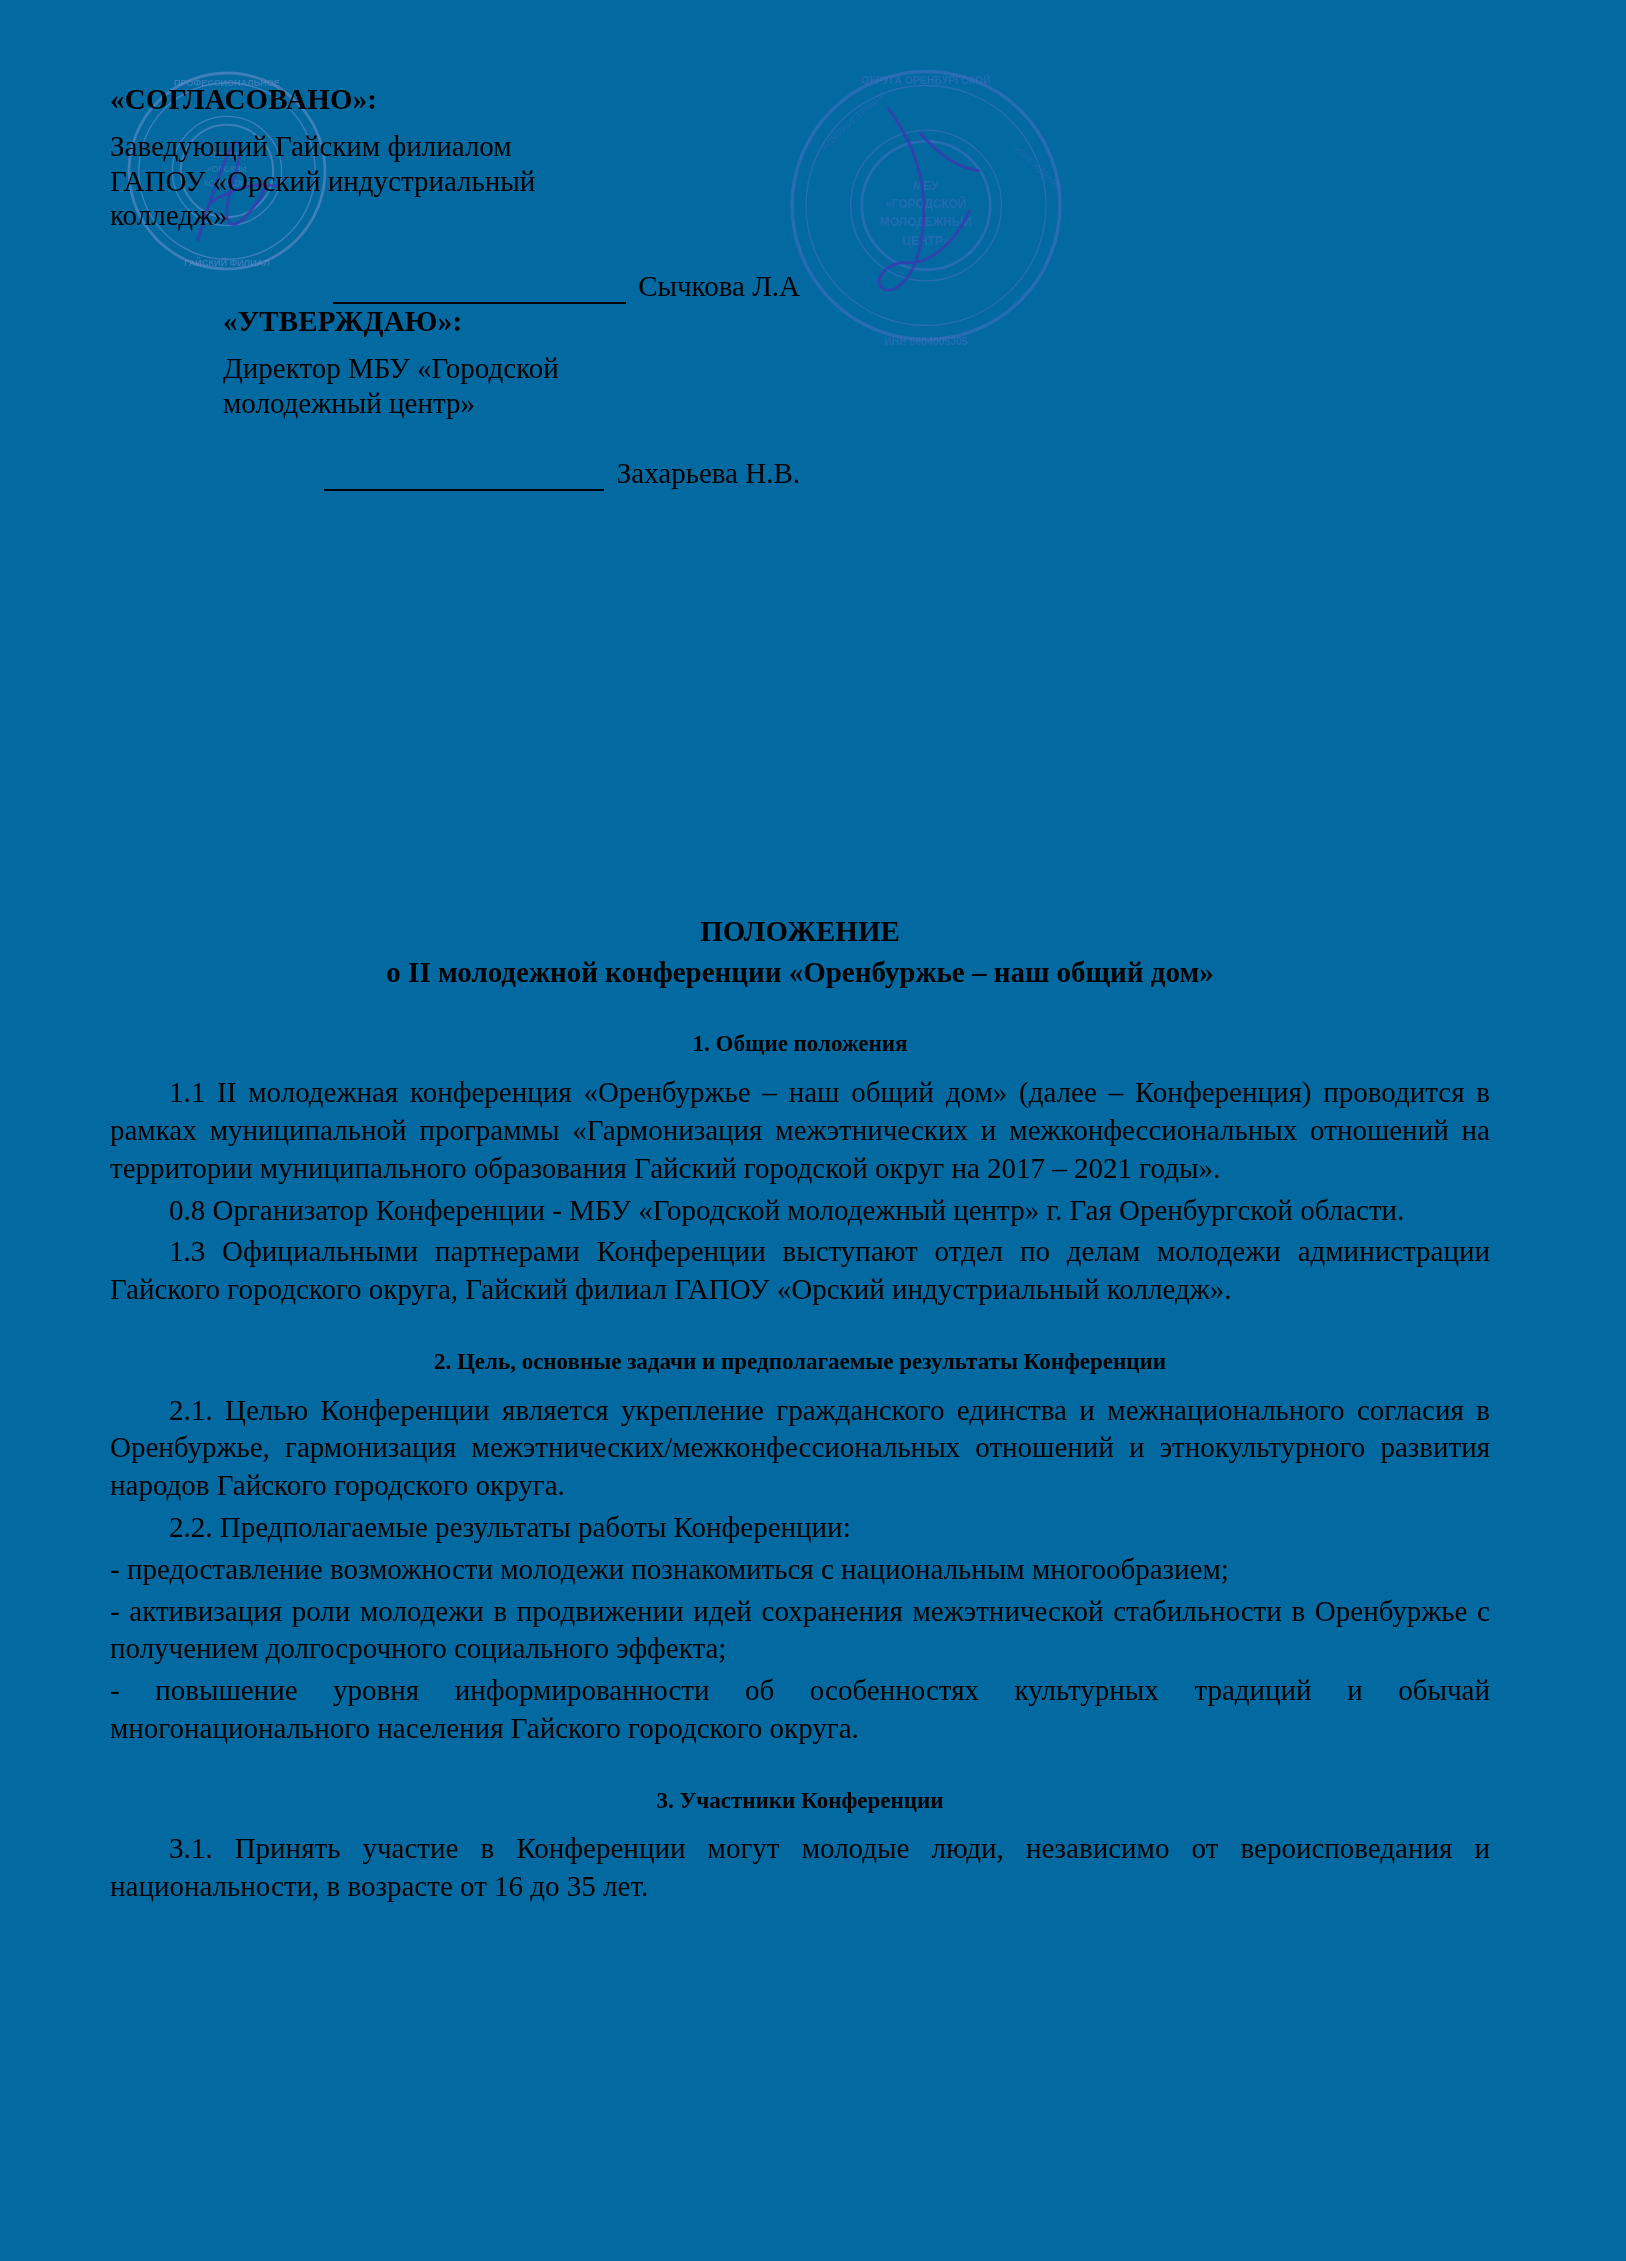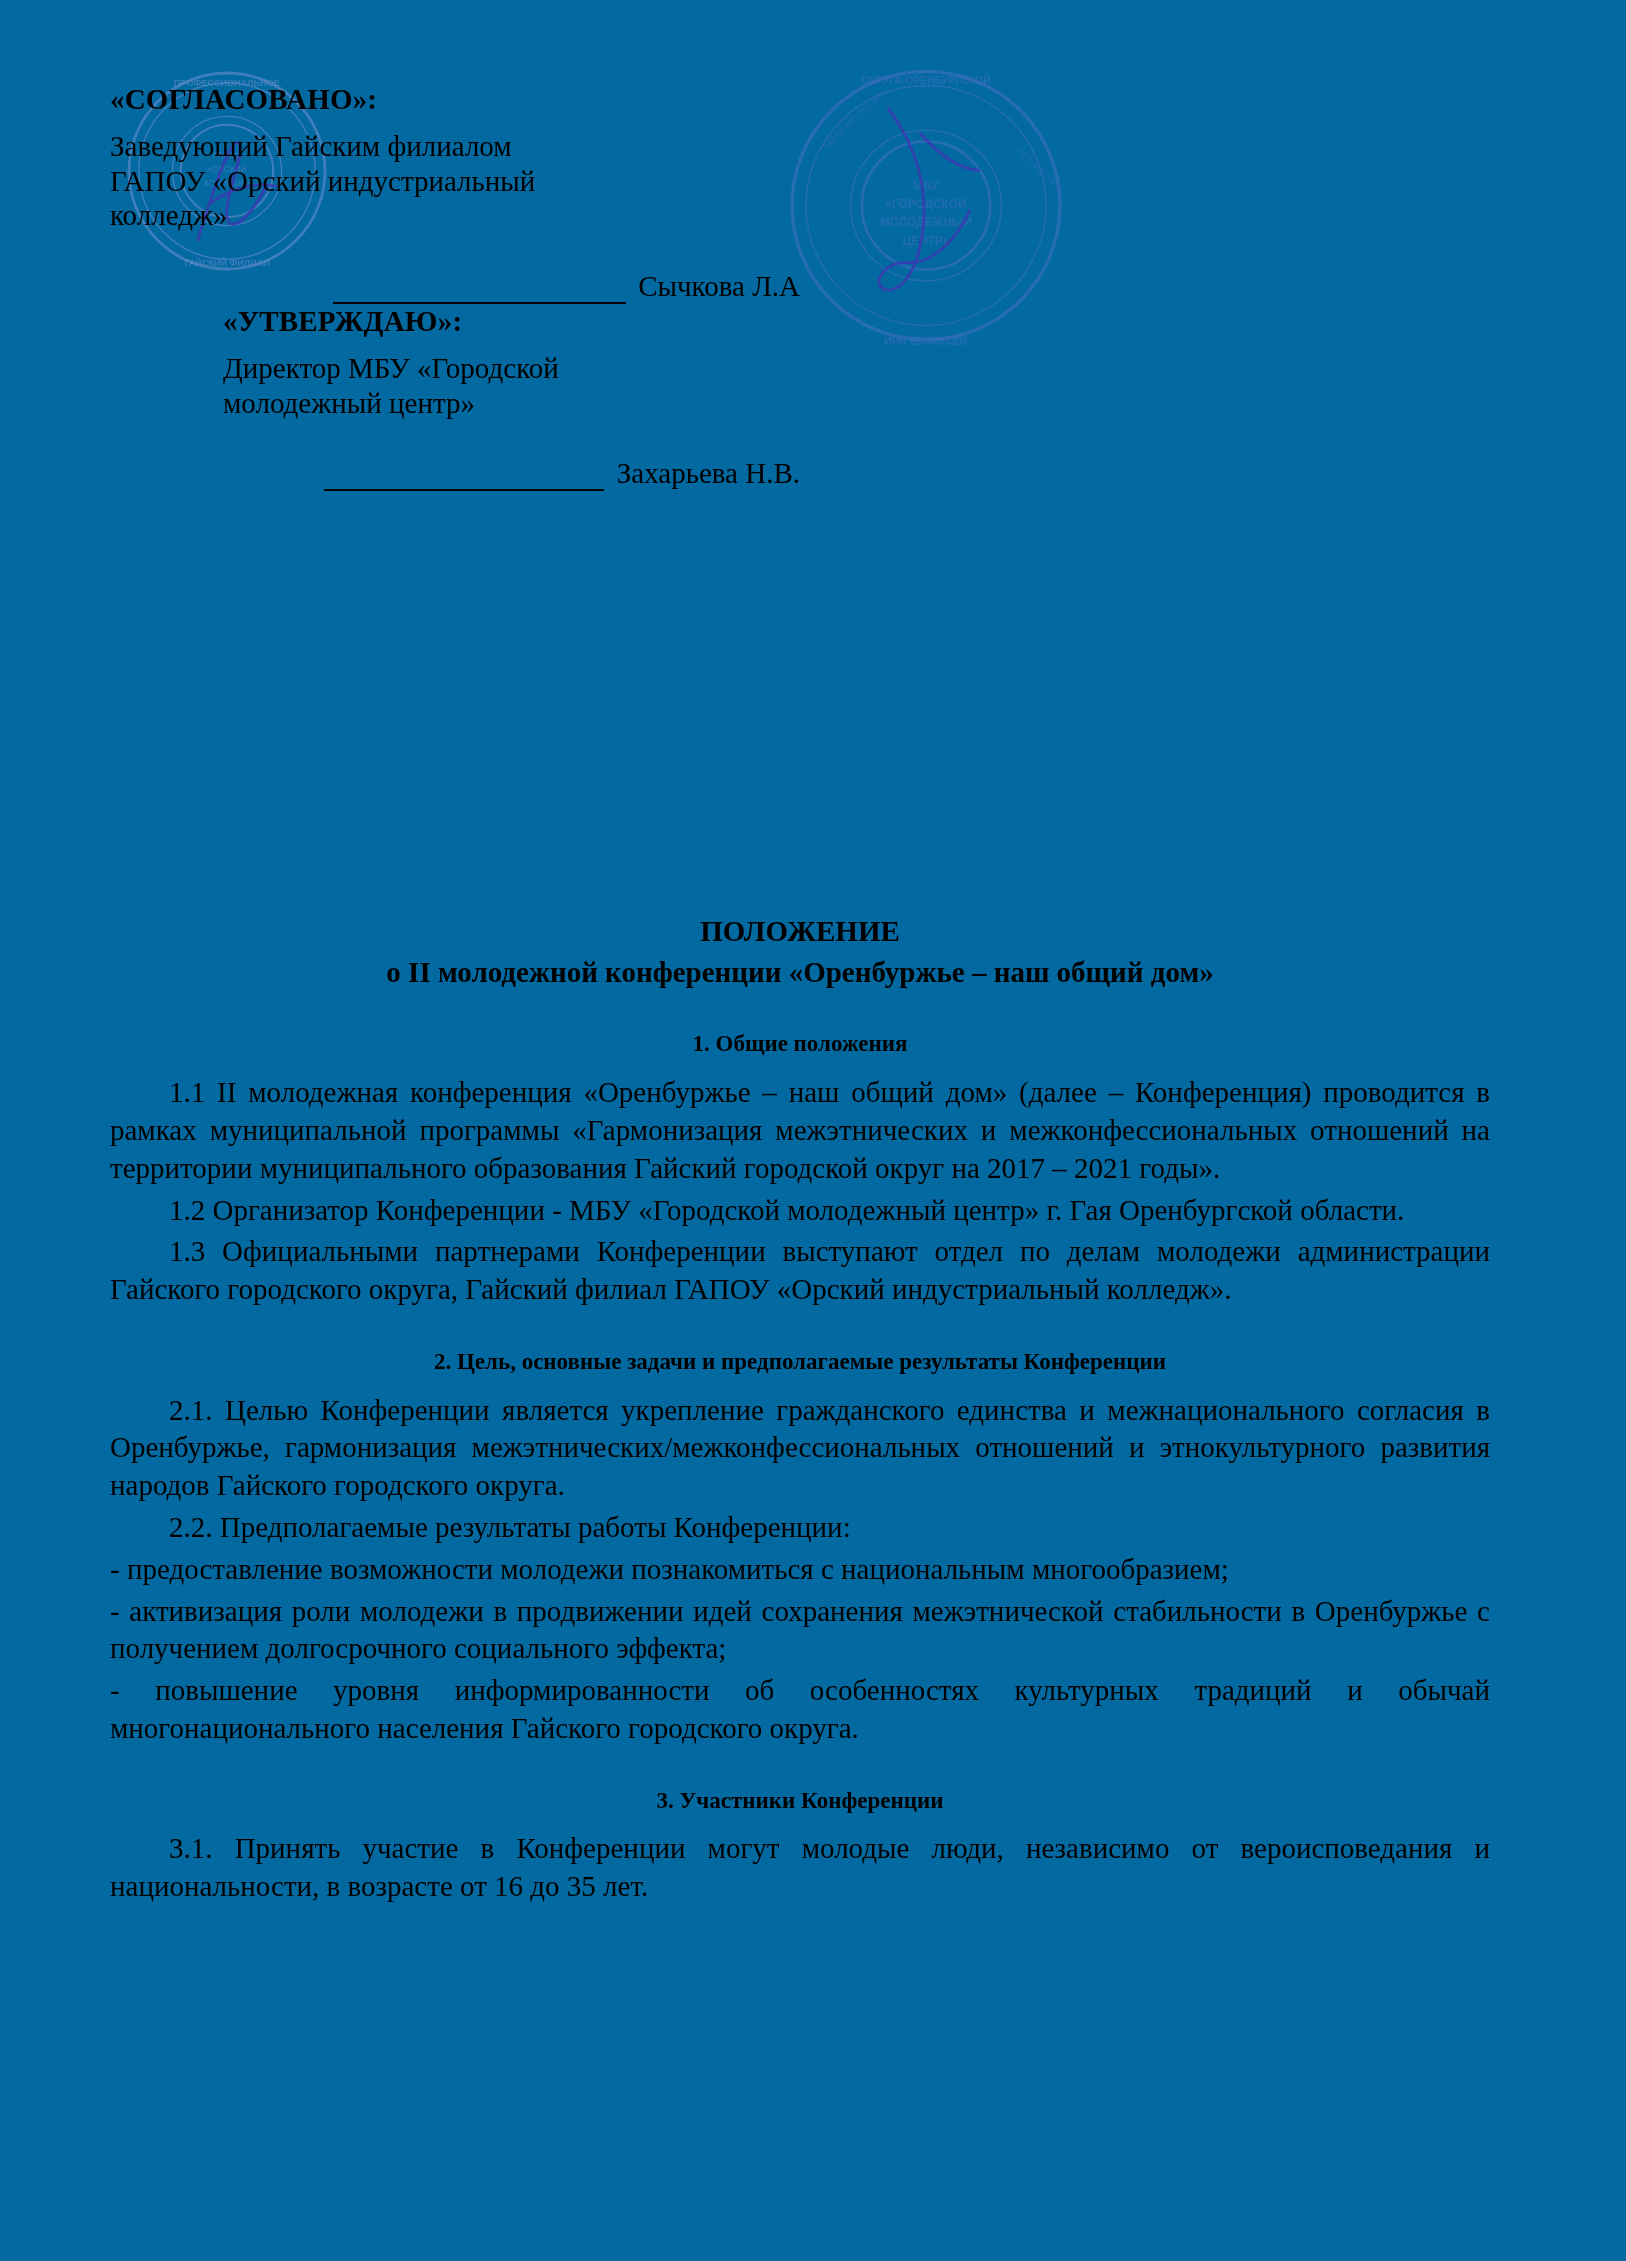--- a/index.html
+++ b/index.html
@@ -211,21 +211,21 @@
       </div>
     </div>
 
     <div class="title-block">
       <div class="doc-title">ПОЛОЖЕНИЕ</div>
       <div class="doc-subtitle">о II молодежной конференции «Оренбуржье – наш общий дом»</div>
     </div>
 
     <div class="section-heading">1. Общие положения</div>
     <p class="body first-after-heading">1.1 II молодежная конференция «Оренбуржье – наш общий дом» (далее – Конференция) проводится в рамках муниципальной программы «Гармонизация межэтнических и межконфессиональных отношений на территории муниципального образования Гайский городской округ на 2017 – 2021 годы».</p>
-    <p class="body">1.2 Организатор Конференции  - МБУ «Городской молодежный центр» г. Гая Оренбургской области.</p>
+    <p class="body">0.8 Организатор Конференции  - МБУ «Городской молодежный центр» г. Гая Оренбургской области.</p>
     <p class="body">1.3 Официальными партнерами Конференции выступают отдел по делам молодежи администрации Гайского городского округа, Гайский филиал ГАПОУ «Орский индустриальный колледж».</p>
 
     <div class="section-heading">2. Цель, основные задачи и предполагаемые результаты Конференции</div>
     <p class="body first-after-heading">2.1. Целью Конференции является укрепление гражданского единства и межнационального согласия в Оренбуржье, гармонизация межэтнических/межконфессиональных отношений и этнокультурного развития народов Гайского городского округа.</p>
     <p class="body">2.2. Предполагаемые результаты работы Конференции:</p>
     <p class="body noindent">- предоставление возможности  молодежи познакомиться с национальным многообразием;</p>
     <p class="body noindent">- активизация роли молодежи в продвижении идей сохранения межэтнической стабильности в Оренбуржье с получением долгосрочного социального эффекта;</p>
     <p class="body noindent">- повышение уровня информированности об особенностях культурных традиций и обычай многонационального населения Гайского городского округа.</p>
 
     <div class="section-heading">3. Участники Конференции</div>

